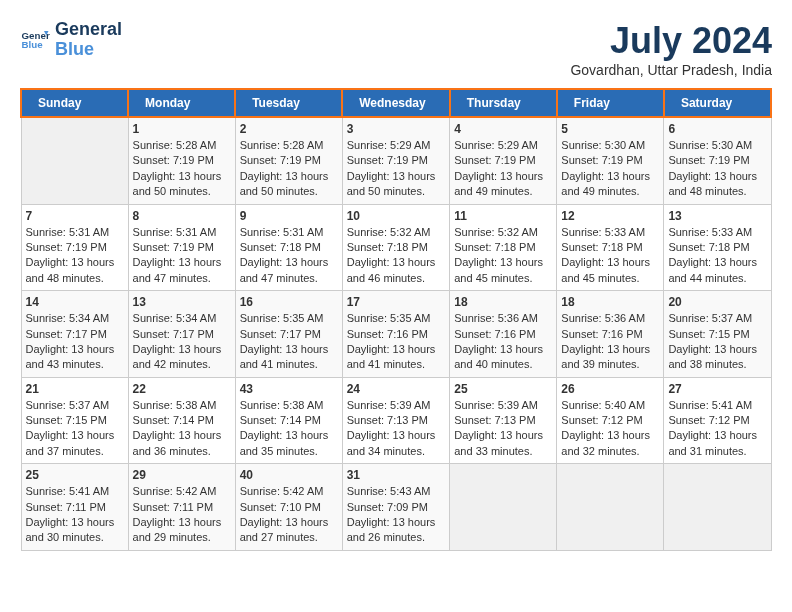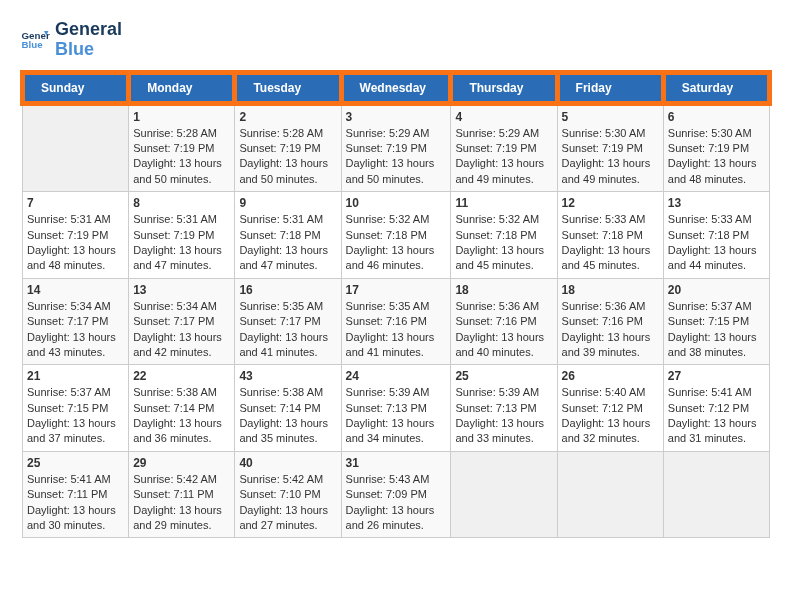--- a/index.html
+++ b/index.html
@@ -50,21 +50,21 @@
       width: 100%;
       border-collapse: collapse;
       font-size: 11px;
     }
     thead tr th {
       background: #2a6cb5;
       color: #fff;
       padding: 6px 16px;
       text-align: left;
       font-size: 12px;
-      border: 5px solid #f97316;
+      border: 2px solid #f97316;
     }
     tbody tr td {
       border: 1px solid #ccc;
       vertical-align: top;
       padding: 4px;
       min-width: 100px;
       height: 80px;
       color: #333;
     }
     tbody tr:nth-child(odd) td {
@@ -97,20 +97,24 @@
       <text x="2" y="18" font-size="13" font-weight="bold" fill="#1a3a5c">General</text>
       <text x="2" y="30" font-size="13" font-weight="bold" fill="#4a90d9">Blue</text>
       <polygon points="32,8 38,8 35,14" fill="#4a90d9"></polygon>
     </svg>
     <div>
       <div class="logo-text">
         General<br><span>Blue</span>
       </div>
     </div>
   </div>
+  <div class="title-block">
+    <div class="month-year">July 2024</div>
+    <div class="location">Govardhan, Uttar Pradesh, India</div>
+  </div>
 </div>
 
 <table>
   <thead>
     <tr>
     <th>Sunday</th>
         <th>Monday</th>
         <th>Tuesday</th>
         <th>Wednesday</th>
         <th>Thursday</th>

